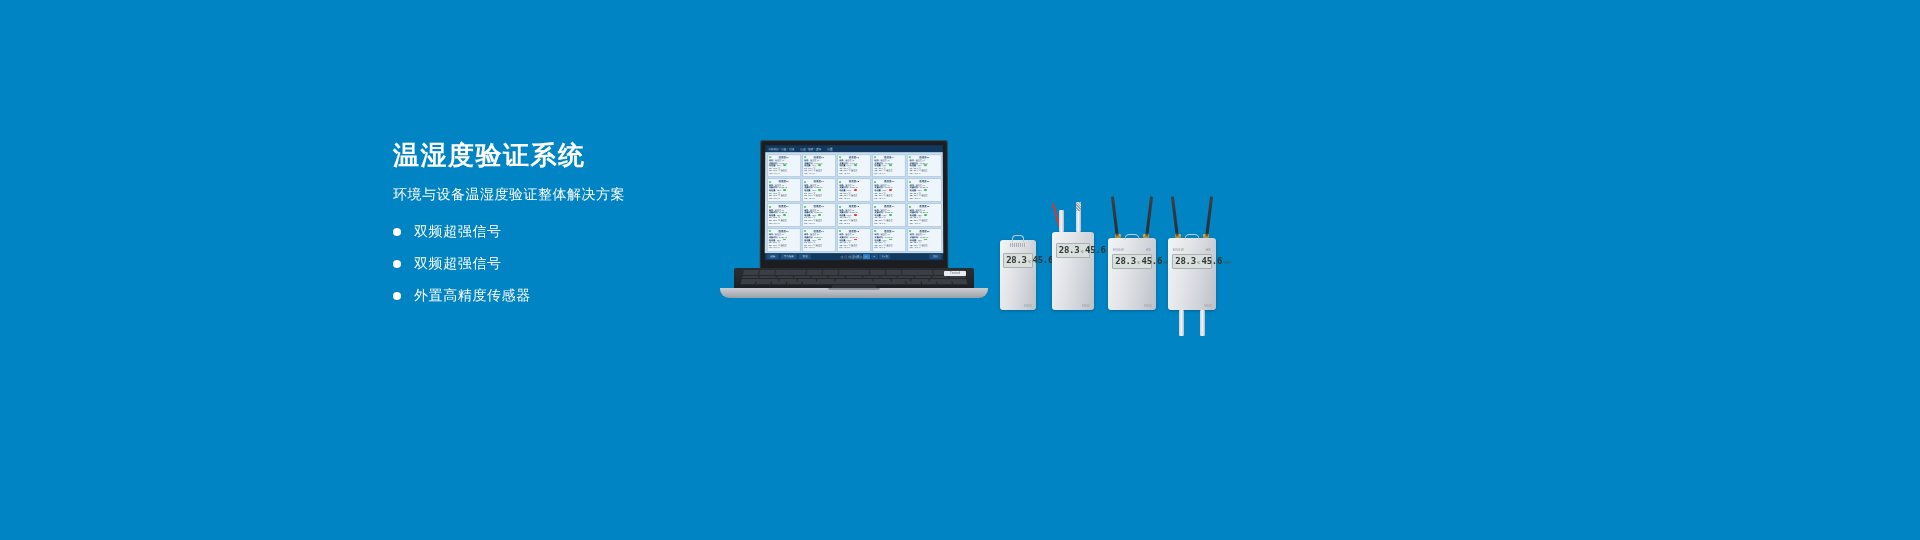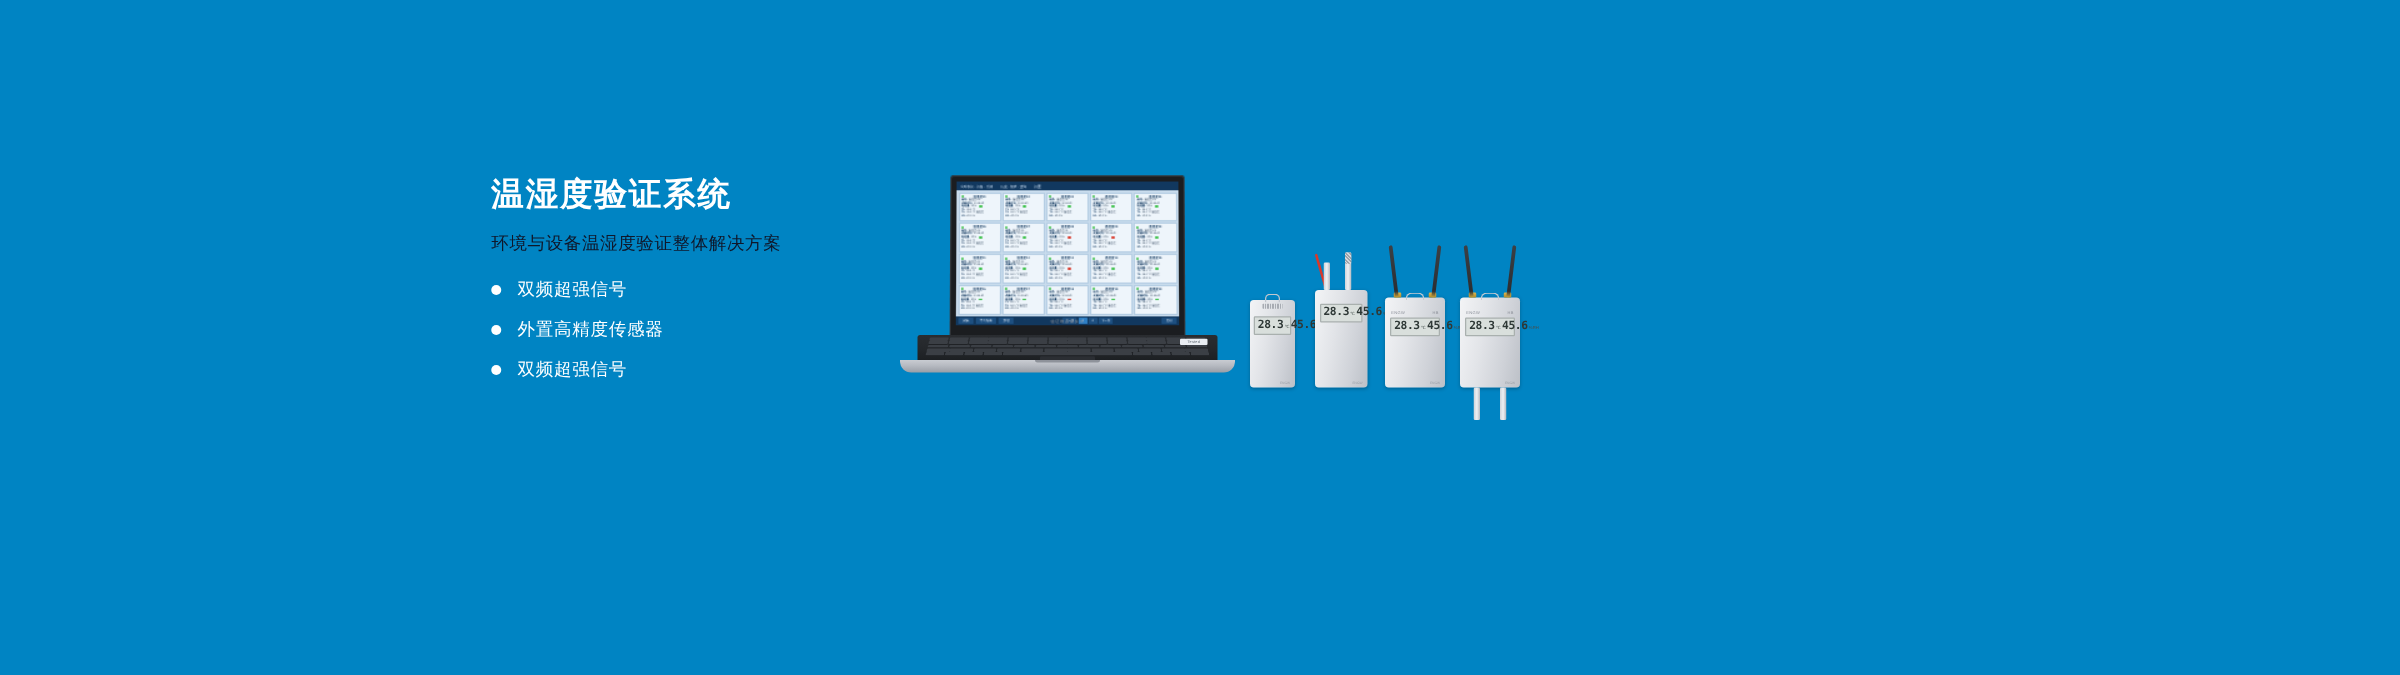--- a/index.html
+++ b/index.html
@@ -11,21 +11,21 @@
   }
   .banner{position:absolute;inset:0;background:#0084c3;padding-left:22px;}
 
   
   .copy{position:absolute;left:393px;top:140px;width:330px;}
   .headline{
     font-size:26px;font-weight:bold;color:#ffffff;letter-spacing:1.5px;
     margin:0 0 14px 0;line-height:1.2;white-space:nowrap;
   }
   .subline{
-    font-size:14px;color:#0f172a;margin:0 0 20px 0;letter-spacing:.5px;
+    font-size:14px;color:#ffffff;margin:0 0 20px 0;letter-spacing:.5px;
     line-height:1.3;white-space:nowrap;
   }
   .feat{list-style:none;margin:0;padding:0;}
   .feat li{
     display:flex;align-items:center;margin-bottom:14px;
     font-size:14px;color:#ffffff;letter-spacing:.6px;
   }
   .dot{
     width:8px;height:8px;border-radius:50%;background:#ffffff;
     margin-right:13px;flex:0 0 auto;display:inline-block;
@@ -205,25 +205,25 @@
   <div class="copy">
     <h1 class="headline">温湿度验证系统</h1>
     <p class="subline">环境与设备温湿度验证整体解决方案</p>
     <ul class="feat">
       <li>
         <span class="dot"></span>
         <span>双频超强信号</span>
       </li>
       <li>
         <span class="dot"></span>
-        <span>外置高精度传感器</span>
+        <span>双频超强信号</span>
       </li>
       <li>
         <span class="dot"></span>
-        <span>双频超强信号</span>
+        <span>外置高精度传感器</span>
       </li>
     </ul>
   </div>
 
   <div class="laptop">
 
     <div class="lid">
       <div class="screen">
 
         <div class="appbar">

